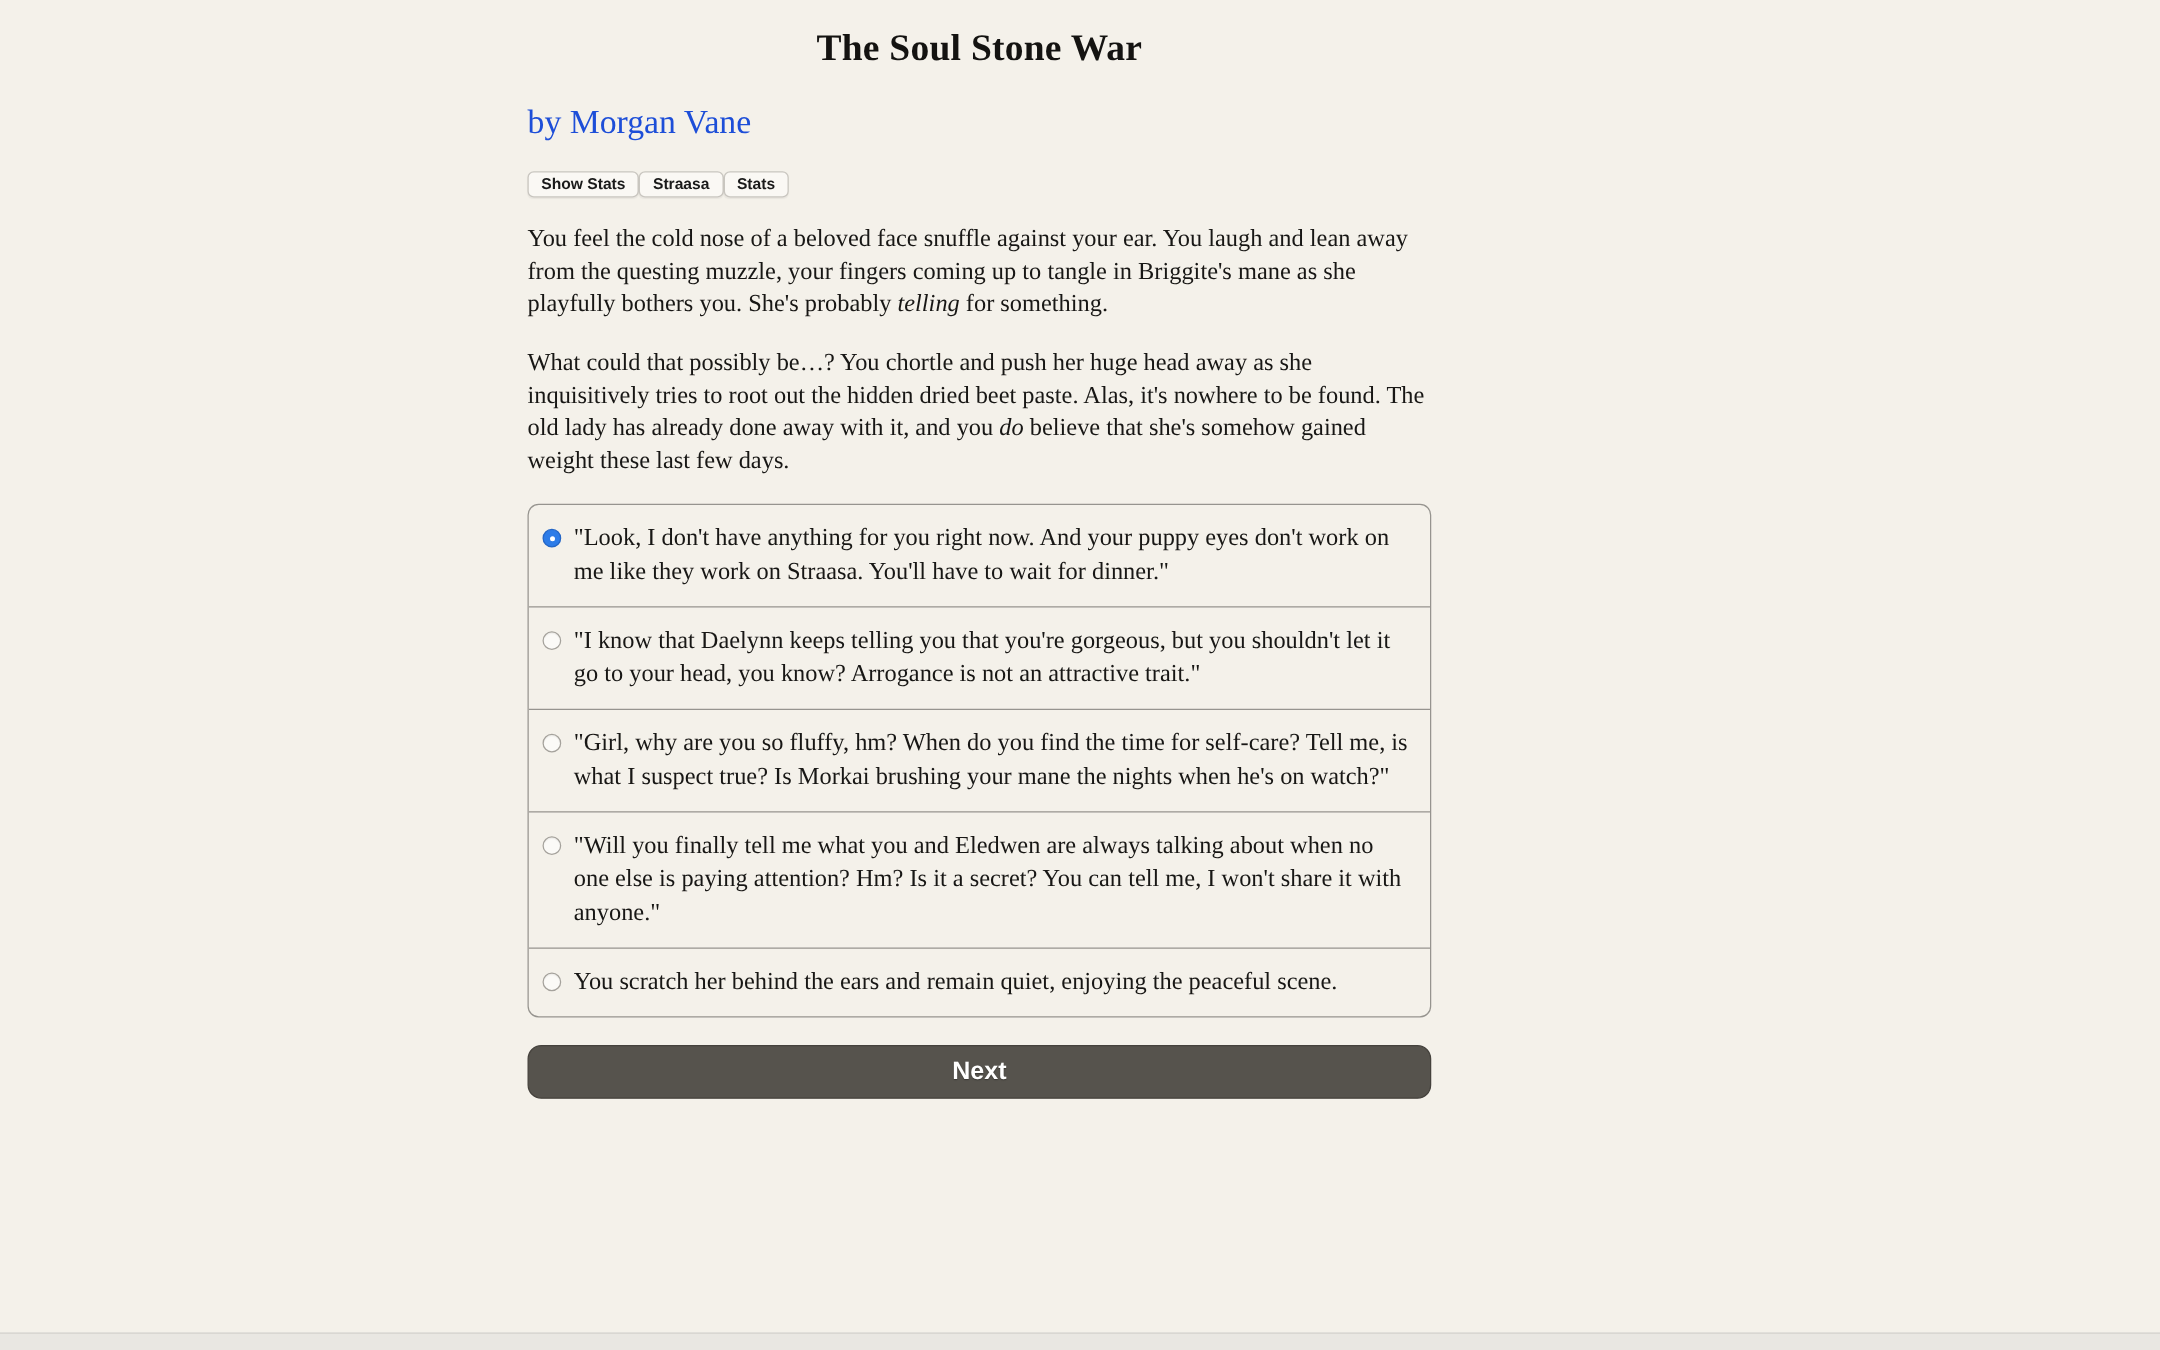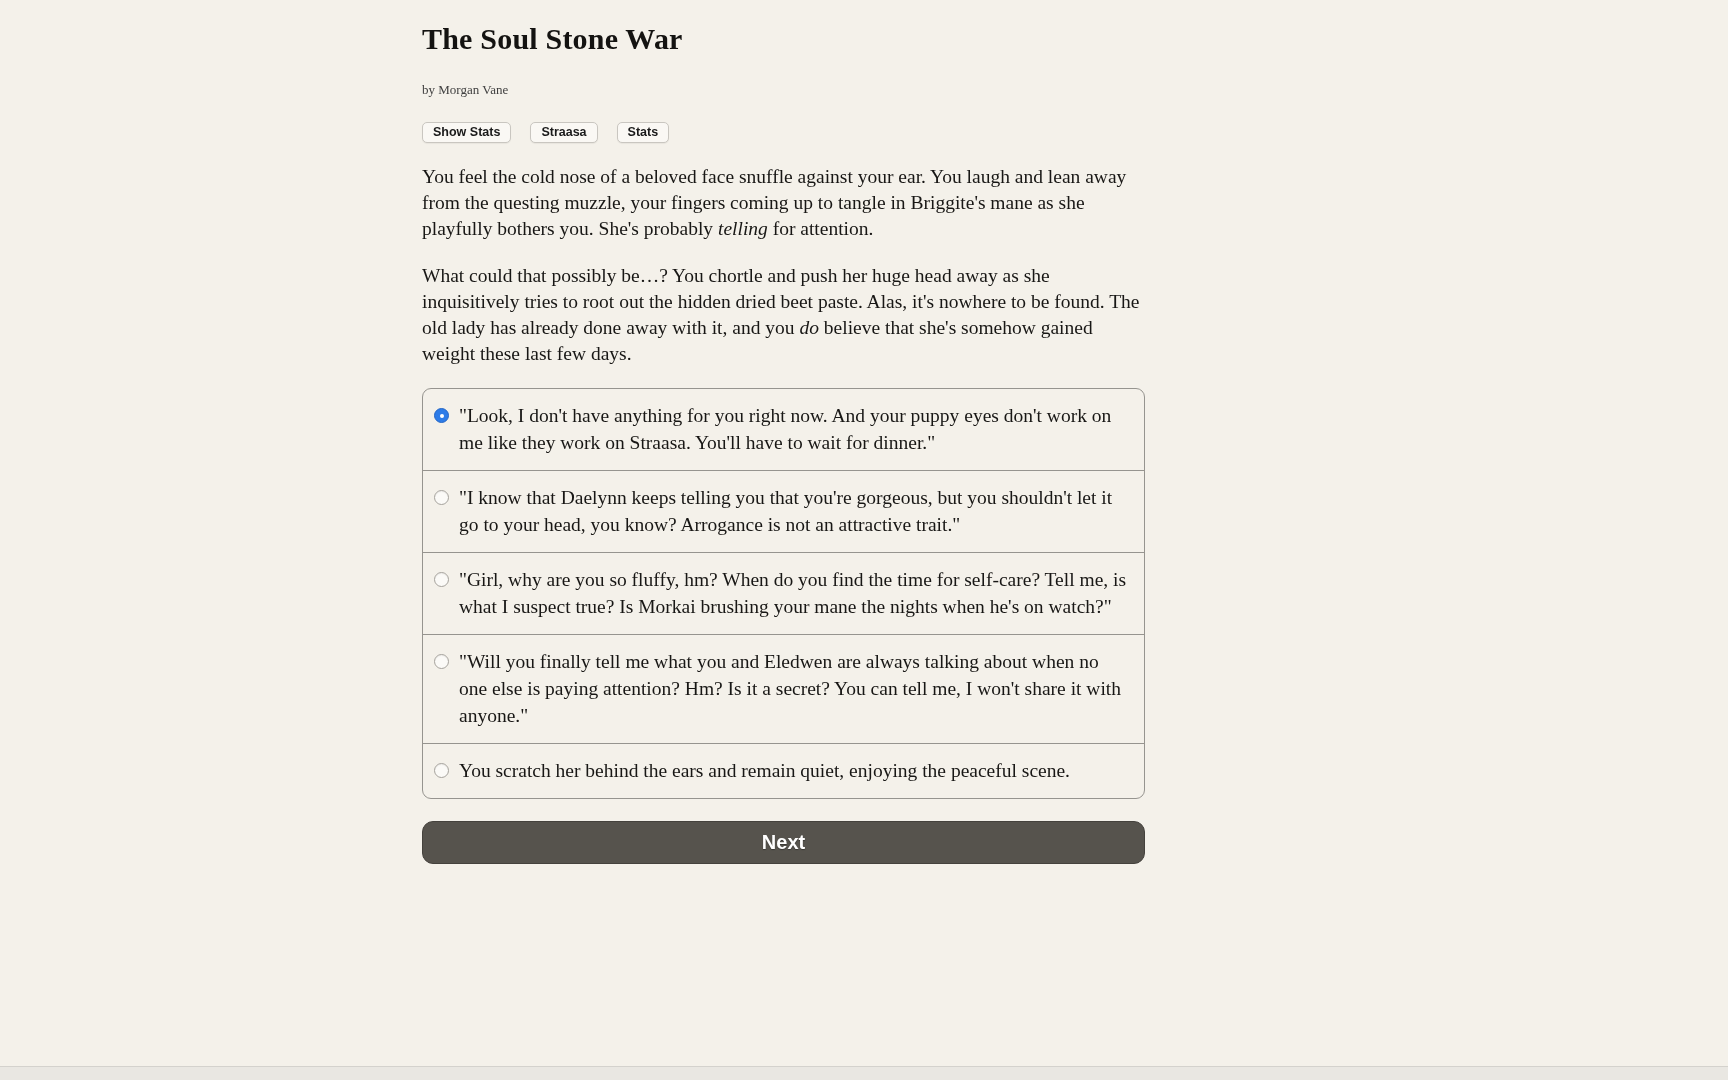--- a/index.html
+++ b/index.html
@@ -16,30 +16,30 @@
     left: 422px;
     top: 0;
     width: 723px;
   }
   .game-title {
     margin-top: 22px;
     font-size: 30px;
     font-weight: 600;
     letter-spacing: 0.2px;
     color: #141311;
+    text-align: center;
   }
   .byline {
     margin-top: 26px;
-    font-size: 13px;
-    color: #404040;
+    font-size: 27px;
+    color: #1d4ed8;
   }
   .toolbar {
     margin-top: 24px;
     display: flex;
-    gap: 19px;
     align-items: center;
   }
   .tool-btn {
     font-family: "Liberation Sans", sans-serif;
     font-size: 12.5px;
     font-weight: bold;
     color: #1a1a1a;
     background: #faf8f4;
     border: 1px solid #c9c6c0;
     border-radius: 5px;
@@ -138,21 +138,21 @@
 
   <div class="byline">by Morgan Vane</div>
 
   <div class="toolbar">
     <button class="tool-btn">Show Stats</button>
     <button class="tool-btn">Straasa</button>
     <button class="tool-btn">Stats</button>
   </div>
 
   <div class="story">
-    <p><span>You feel the cold nose of a beloved face snuffle against your ear. You laugh and lean away from the questing muzzle, your fingers coming up to tangle in Briggite's mane as she playfully bothers you. She's probably </span><em>telling</em><span> for attention.</span></p>
+    <p><span>You feel the cold nose of a beloved face snuffle against your ear. You laugh and lean away from the questing muzzle, your fingers coming up to tangle in Briggite's mane as she playfully bothers you. She's probably </span><em>telling</em><span> for something.</span></p>
     <p><span>What could that possibly be…? You chortle and push her huge head away as she inquisitively tries to root out the hidden dried beet paste. Alas, it's nowhere to be found. The old lady has already done away with it, and you </span><em>do</em><span> believe that she's somehow gained weight these last few days.</span></p>
   </div>
 
   <div class="choices">
     <div class="choice-row">
       <span class="radio selected"></span>
       <span class="choice-text">"Look, I don't have anything for you right now. And your puppy eyes don't work on me like they work on Straasa. You'll have to wait for dinner."</span>
     </div>
     <div class="choice-row">
       <span class="radio"></span>

